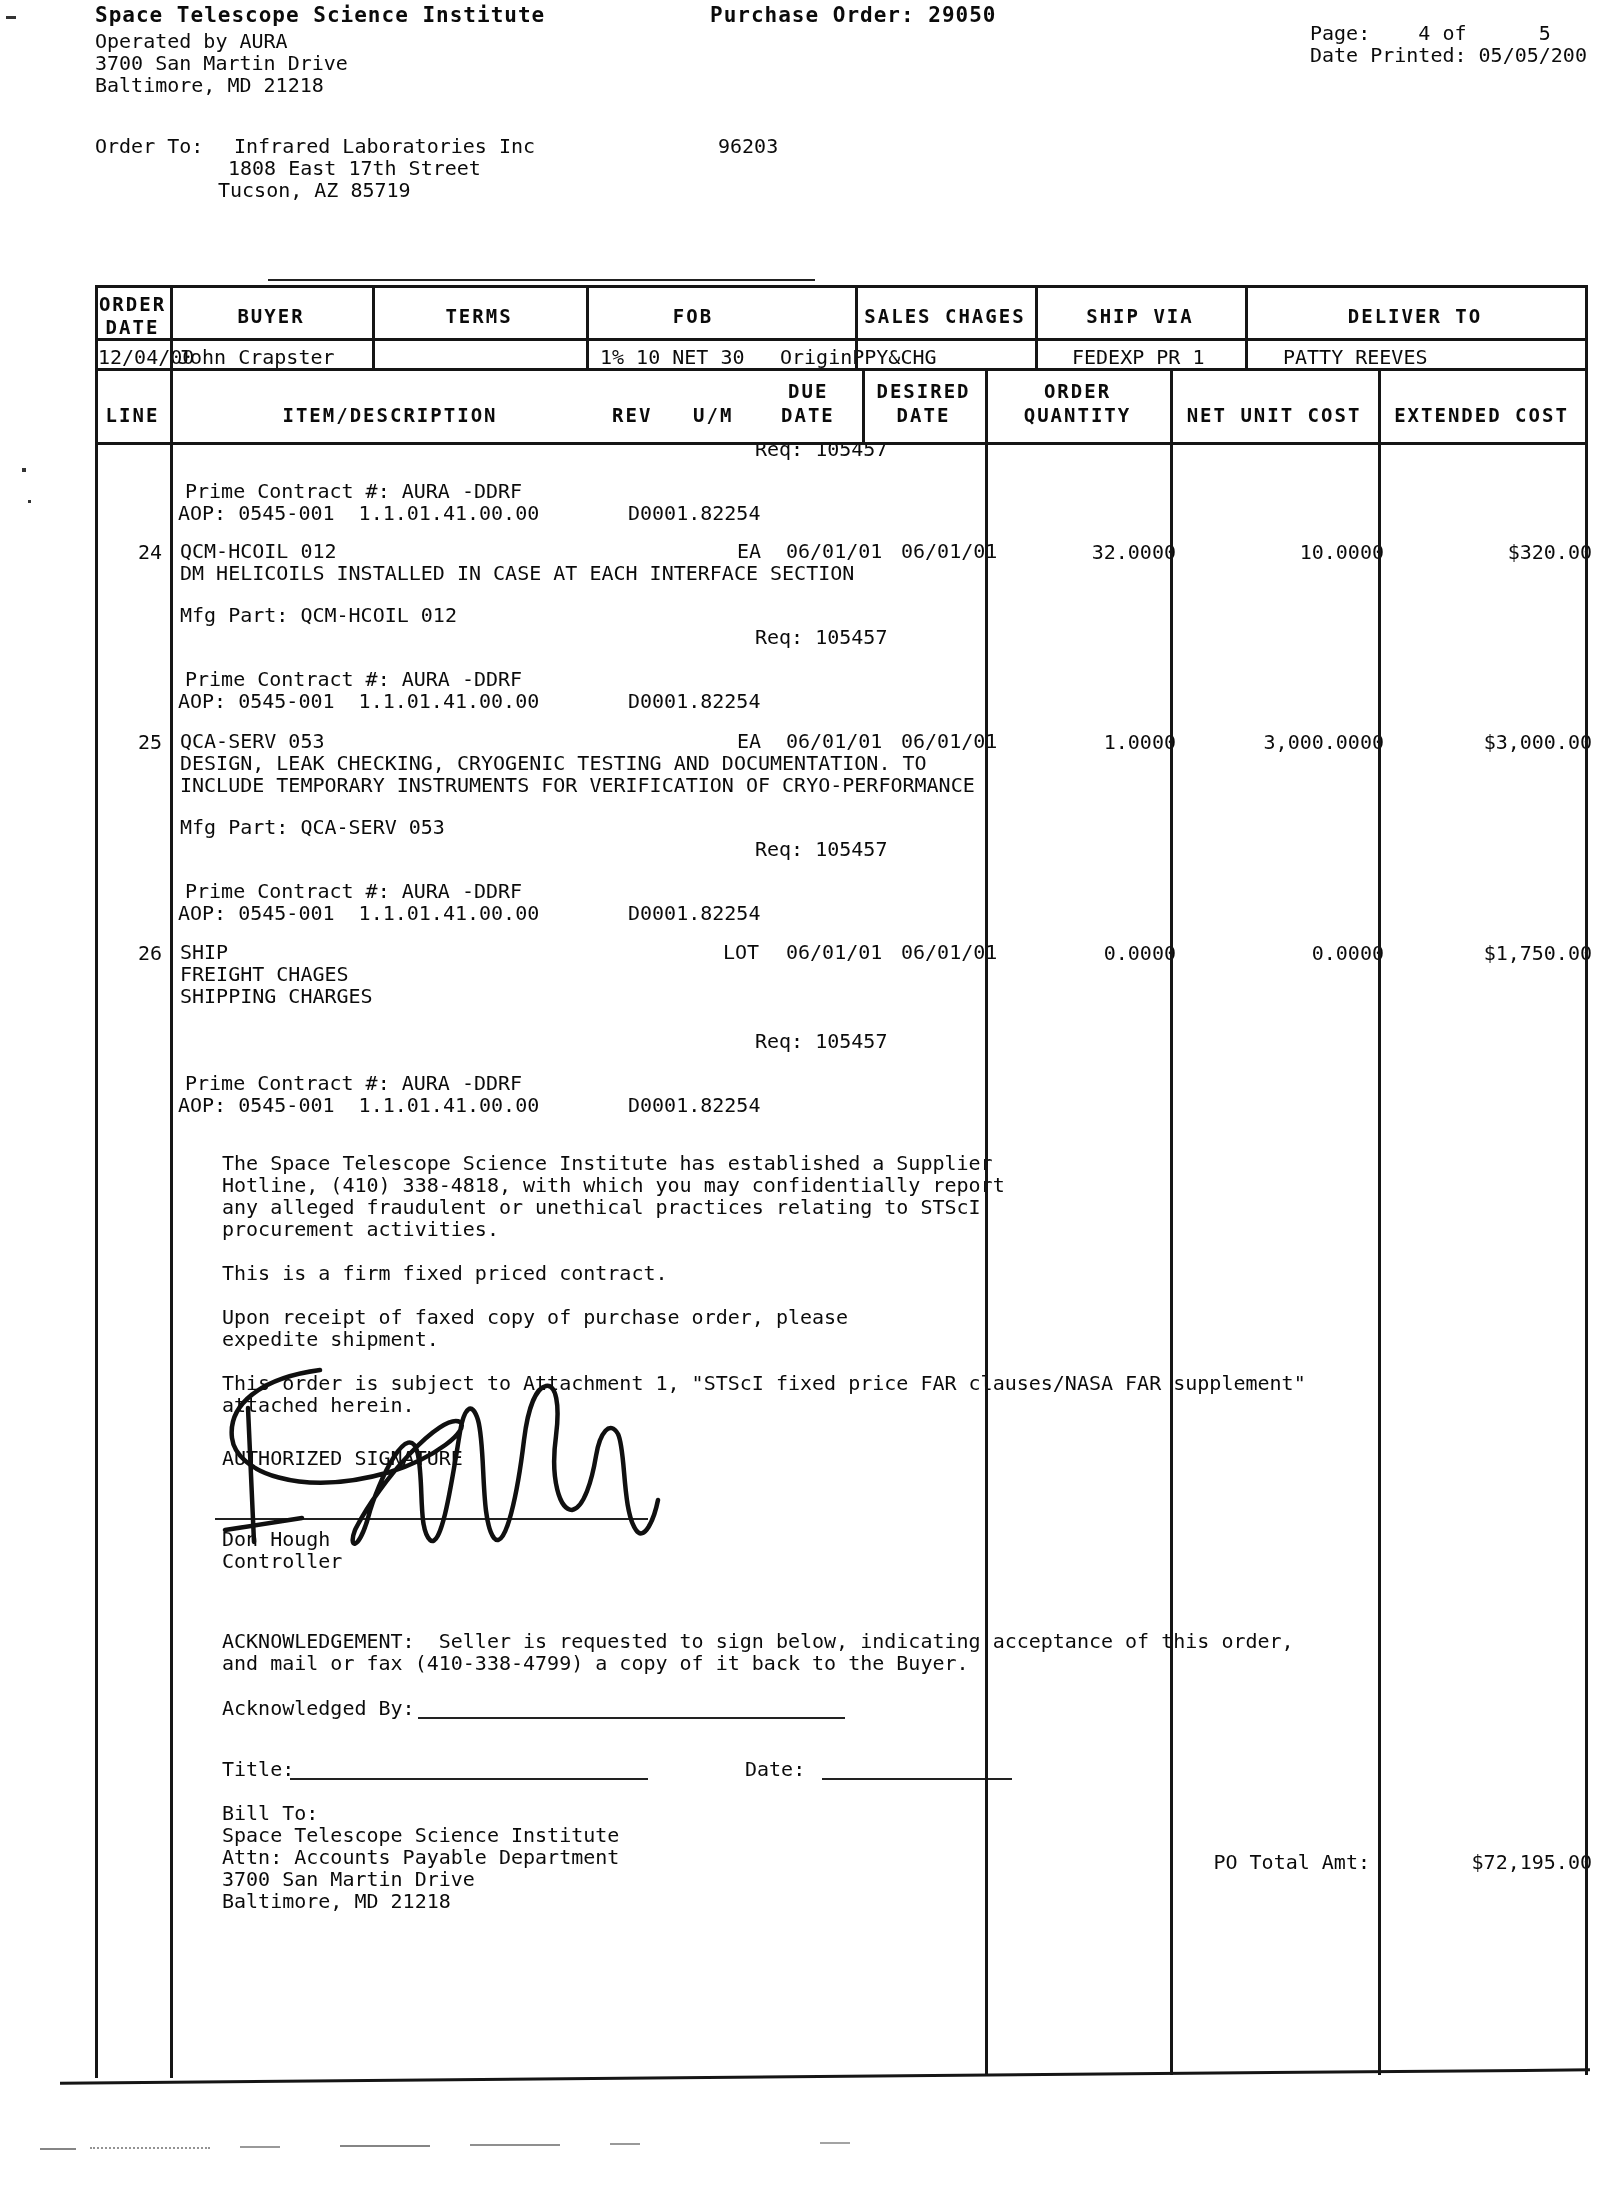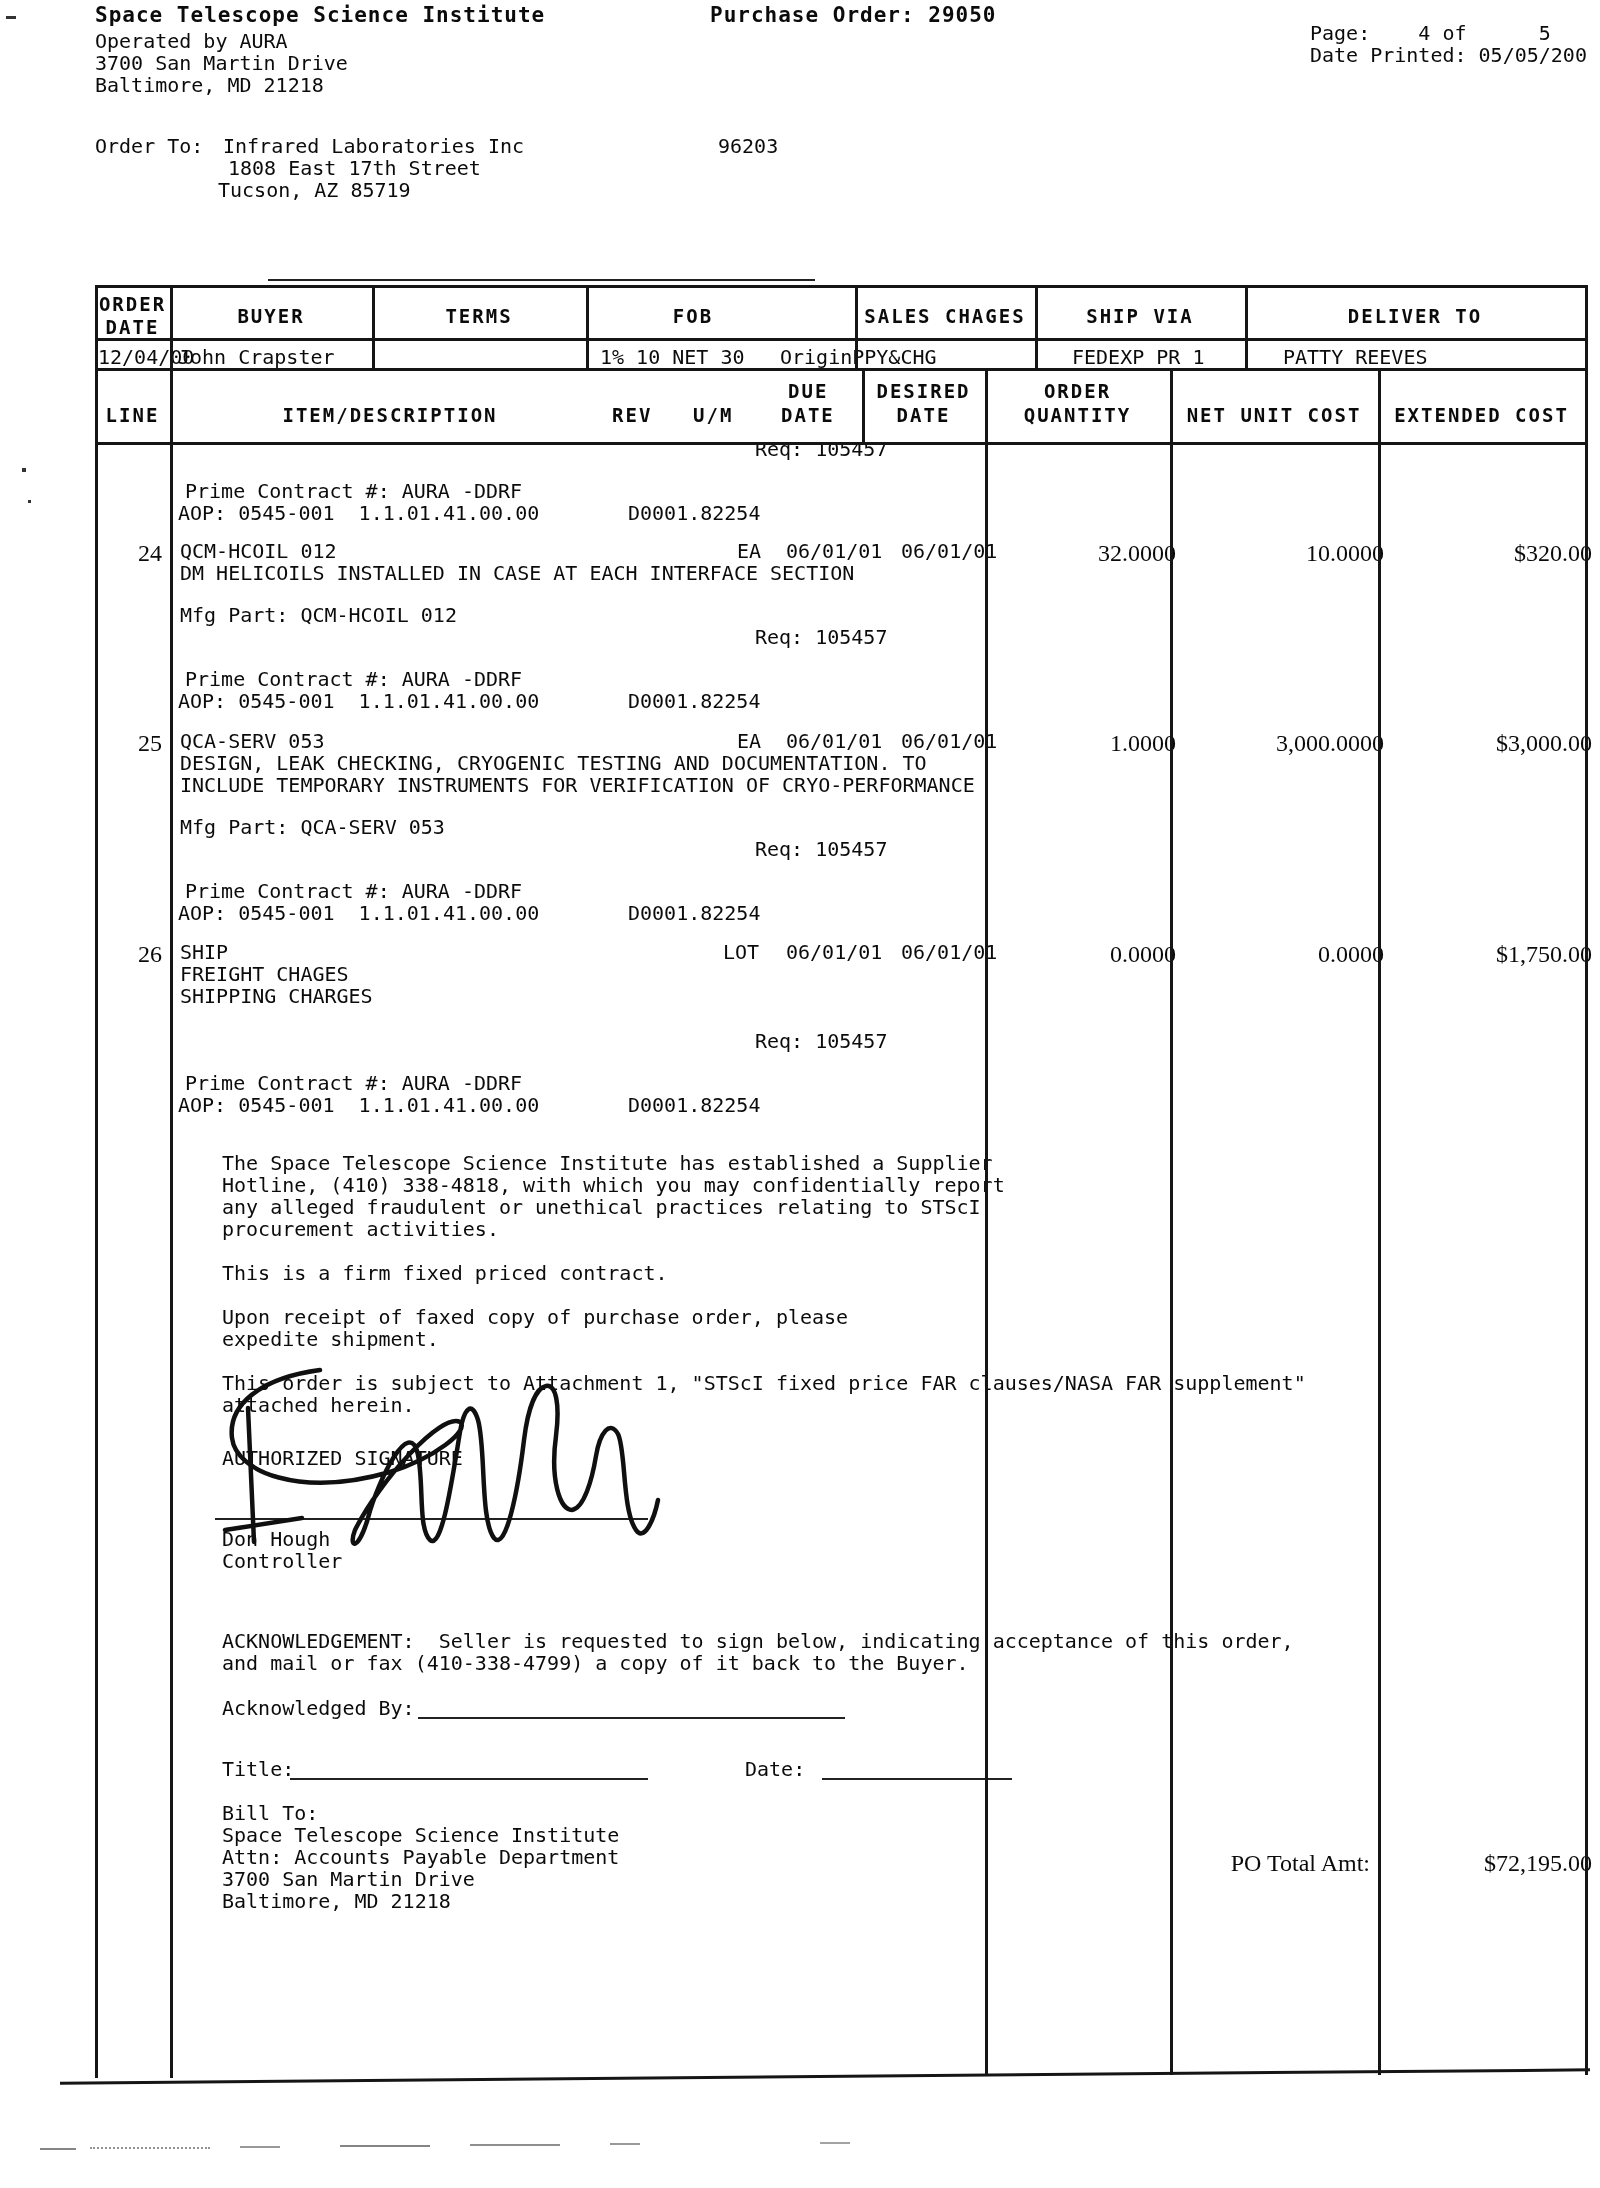--- a/index.html
+++ b/index.html
@@ -2,21 +2,21 @@
 <html><head>
 <meta charset="utf-8">
 <style>
   html,body{margin:0;padding:0;background:#e8e8e8;}
   .page{position:relative;width:1600px;height:2188px;background:#ffffff;margin:0 auto;
         font-family:"DejaVu Sans Mono","Liberation Mono",monospace;color:#0b0b0b;overflow:hidden;}
   .t{position:absolute;white-space:pre;font-size:20px;line-height:22px;}
   .b{font-weight:700;}
   .hdr{font-weight:700;letter-spacing:2px;font-size:19px;}
   .ctr{text-align:center;}
-  .num{position:absolute;white-space:pre;font-size:24px;text-align:right;font-family:Liberation Serif, serif;}
+  .num{position:absolute;white-space:pre;font-size:20px;text-align:right;}
   .vl{position:absolute;width:3px;background:#151515;}
   .hl{position:absolute;height:3px;background:#151515;}
   .thin{height:2px;background:#222;}
   .speck{position:absolute;background:#333;}
   .fs21{font-size:21px;letter-spacing:1px;}
   svg{position:absolute;}
 </style>
 </head>
 <body>
 
@@ -24,21 +24,21 @@
 
   <div class="t b fs21" style="left:95px;top:4px">Space Telescope Science Institute</div>
   <div class="t" style="left:95px;top:30px">Operated by AURA</div>
   <div class="t" style="left:95px;top:52px">3700 San Martin Drive</div>
   <div class="t" style="left:95px;top:74px">Baltimore, MD 21218</div>
   <div class="t b fs21" style="left:710px;top:4px">Purchase Order: 29050</div>
   <div class="t" style="left:1310px;top:22px">Page:    4 of      5</div>
   <div class="t" style="left:1310px;top:44px">Date Printed: 05/05/200</div>
 
   <div class="t" style="left:95px;top:135px">Order To:</div>
-  <div class="t" style="left:223px;top:135px">Infrared Laboratories Inc</div>
+  <div class="t" style="left:234px;top:135px">Infrared Laboratories Inc</div>
   <div class="t" style="left:718px;top:135px">96203</div>
   <div class="t" style="left:228px;top:157px">1808 East 17th Street</div>
   <div class="t" style="left:218px;top:179px">Tucson, AZ 85719</div>
 
   <div class="t hdr ctr" style="left:95px;top:293px;width:75px">ORDER</div>
   <div class="t hdr ctr" style="left:95px;top:316px;width:75px">DATE</div>
   <div class="t hdr ctr" style="left:170px;top:305px;width:202px">BUYER</div>
   <div class="t hdr ctr" style="left:372px;top:305px;width:214px">TERMS</div>
   <div class="t hdr ctr" style="left:586px;top:305px;width:214px">FOB</div>
   <div class="t hdr ctr" style="left:855px;top:305px;width:180px">SALES CHAGES</div>

